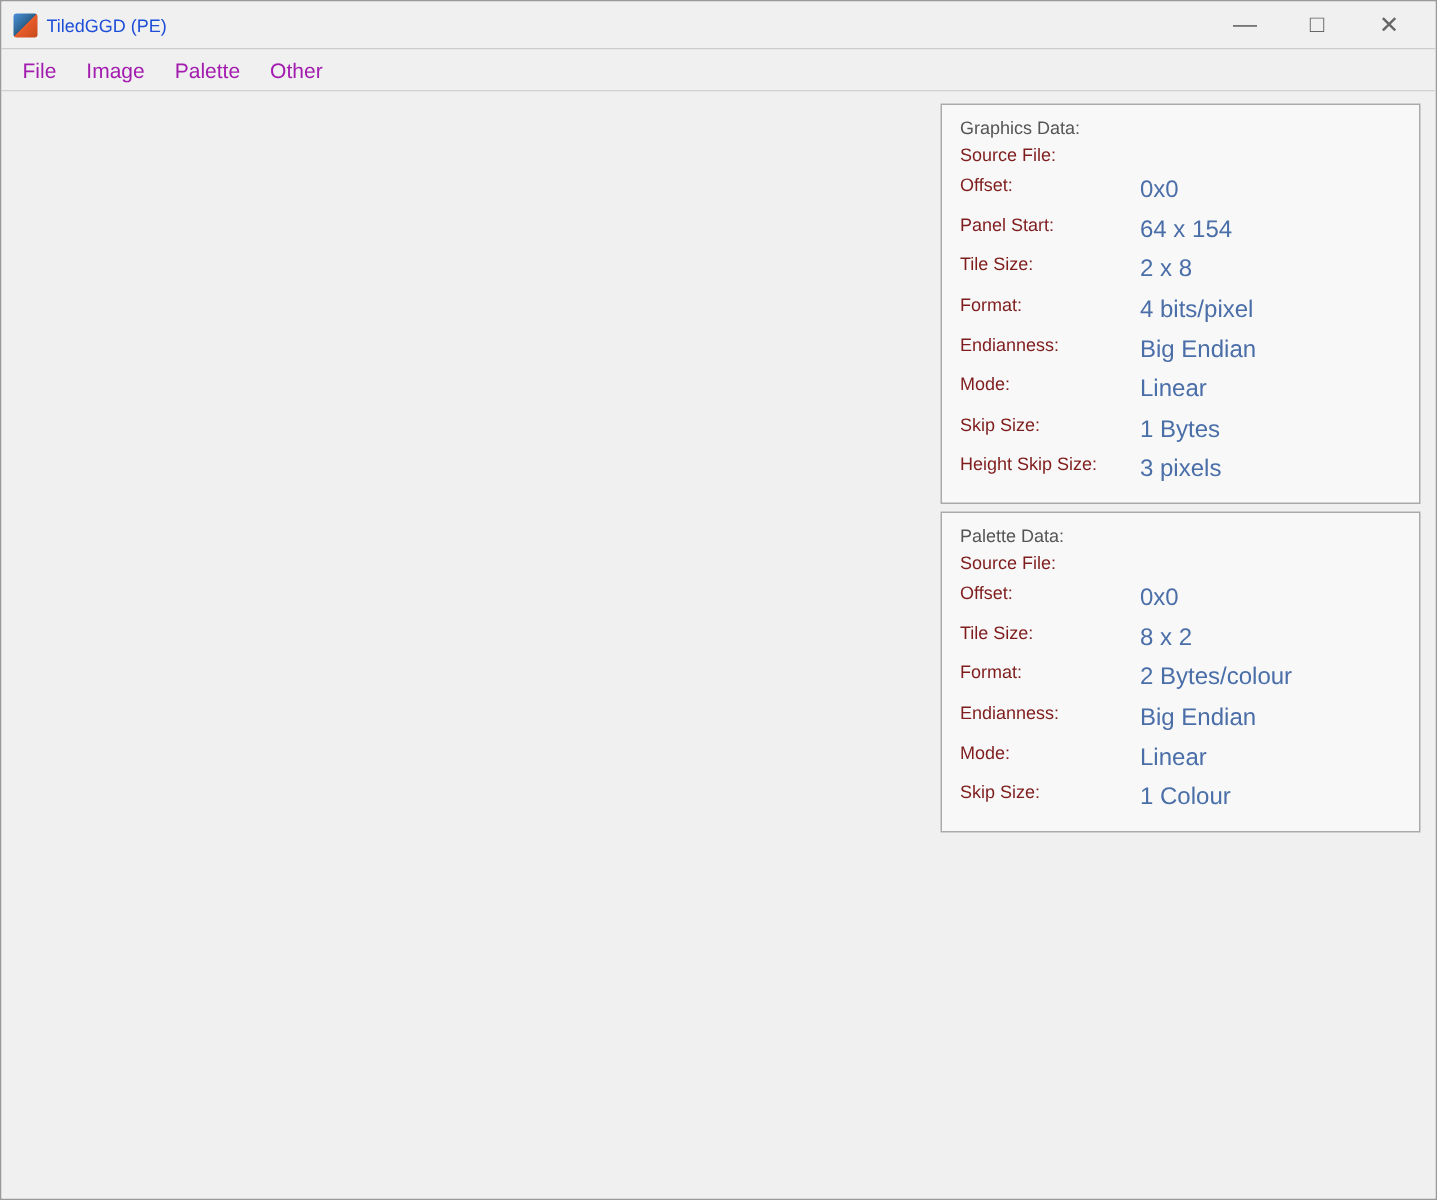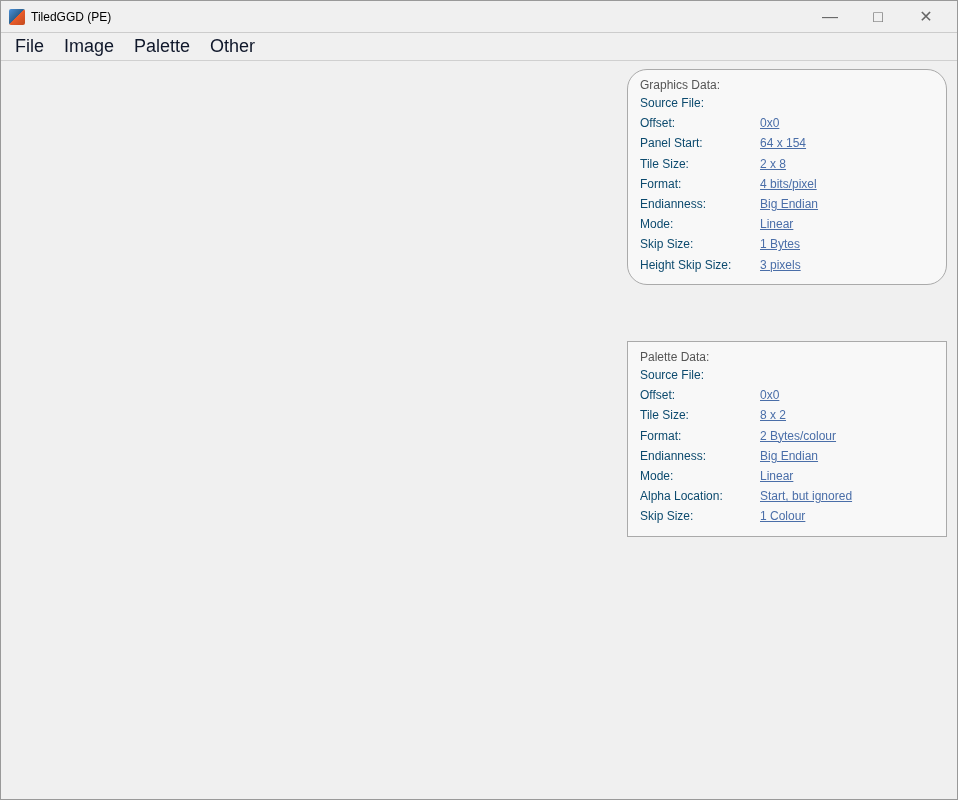--- a/index.html
+++ b/index.html
@@ -46,21 +46,21 @@
     .title-bar-icon {
       width: 16px;
       height: 16px;
       background: linear-gradient(135deg, #4a90d9 0%, #2c5f8a 50%, #e85c2a 50%, #c44a1e 100%);
       border-radius: 2px;
       flex-shrink: 0;
     }
 
     .title-bar-title {
       font-size: 12px;
-      color: #000000;
+      color: #1d4ed8;
     }
 
     .title-bar-controls {
       display: flex;
       align-items: center;
       gap: 2px;
     }
 
     .title-bar-btn {
       width: 46px;
@@ -81,22 +81,22 @@
       display: flex;
       align-items: center;
       padding: 0 4px;
       border-bottom: 1px solid #d0d0d0;
       flex-shrink: 0;
     }
 
     .menu-item {
       padding: 4px 10px;
       cursor: pointer;
-      font-size: 18px;
-      color: #0f172a;
+      font-size: 14px;
+      color: #a21caf;
       border-radius: 2px;
     }
 
     .main-content {
       flex: 1;
       background: #f0f0f0;
       position: relative;
       overflow: hidden;
     }
 
@@ -104,43 +104,41 @@
       position: absolute;
       right: 10px;
       border: 1px solid #aaa;
       background: #f8f8f8;
       padding: 8px 12px;
       width: 320px;
     }
 
     .graphics-panel {
       top: 8px;
-      border-radius: 20px;
     }
 
     .palette-panel {
       top: 280px;
     }
 
     .panel-row {
       display: flex;
       margin-bottom: 1px;
       line-height: 1.6;
     }
 
     .panel-label {
-      color: #0c4a6e;
+      color: #7f1d1d;
       font-size: 12px;
       min-width: 120px;
     }
 
     .panel-value {
       color: #4a6ea8;
-      font-size: 12px;
-      text-decoration: underline;
+      font-size: 16px;
     }
 
     .panel-header {
       color: #555;
       font-size: 12px;
       margin-bottom: 2px;
     }
   </style>
 </head>
 <body>
@@ -228,23 +226,19 @@
       </div>
       <div class="panel-row">
         <span class="panel-label">Endianness:</span>
         <span class="panel-value">Big Endian</span>
       </div>
       <div class="panel-row">
         <span class="panel-label">Mode:</span>
         <span class="panel-value">Linear</span>
       </div>
       <div class="panel-row">
-        <span class="panel-label">Alpha Location:</span>
-        <span class="panel-value">Start, but ignored</span>
-      </div>
-      <div class="panel-row">
         <span class="panel-label">Skip Size:</span>
         <span class="panel-value">1 Colour</span>
       </div>
     </div>
 
   </div>
 </div>
 
 </body></html>

